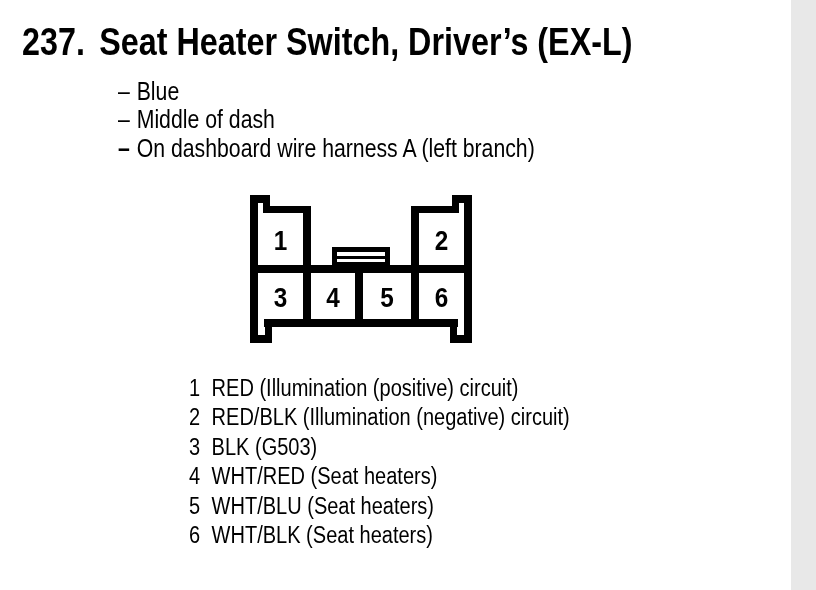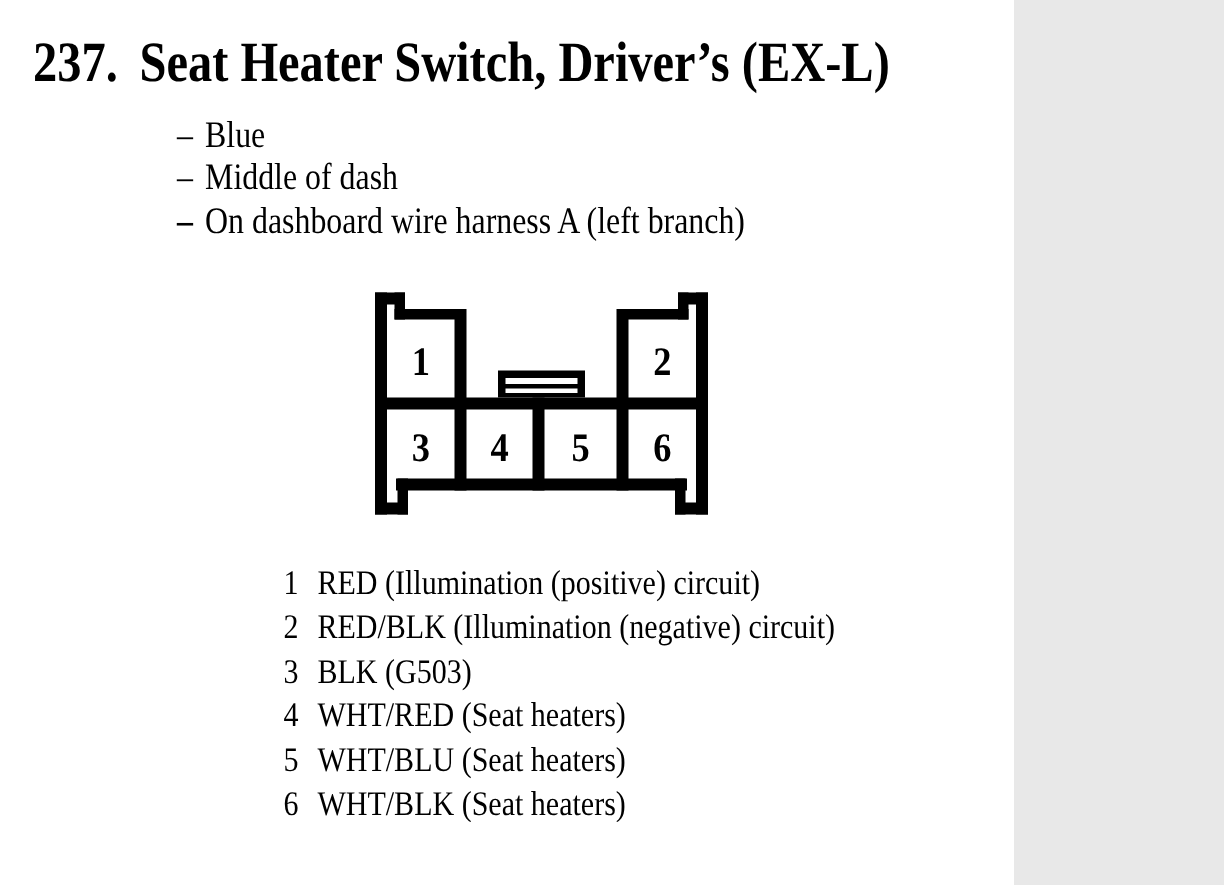--- a/index.html
+++ b/index.html
@@ -1,22 +1,22 @@
 <!DOCTYPE html>
 <html style="--ink: #000000; --paper: #ffffff;"><head>
 <meta charset="utf-8">
 <style>
   html, body { margin: 0; padding: 0; background: #e8e8e8; }
   .page {
     position: relative;
-    width: 676px;
+    width: 791px;
     height: 590px;
     background: var(--paper, #ffffff);
     overflow: hidden;
-    font-family: Liberation Serif, serif;
+    font-family: Liberation Sans, sans-serif;
     color: var(--ink, #000000);
   }
 
   
   .heading {
     position: absolute;
     left: 22px;
     top: 22px;
     display: flex;
     align-items: baseline;

